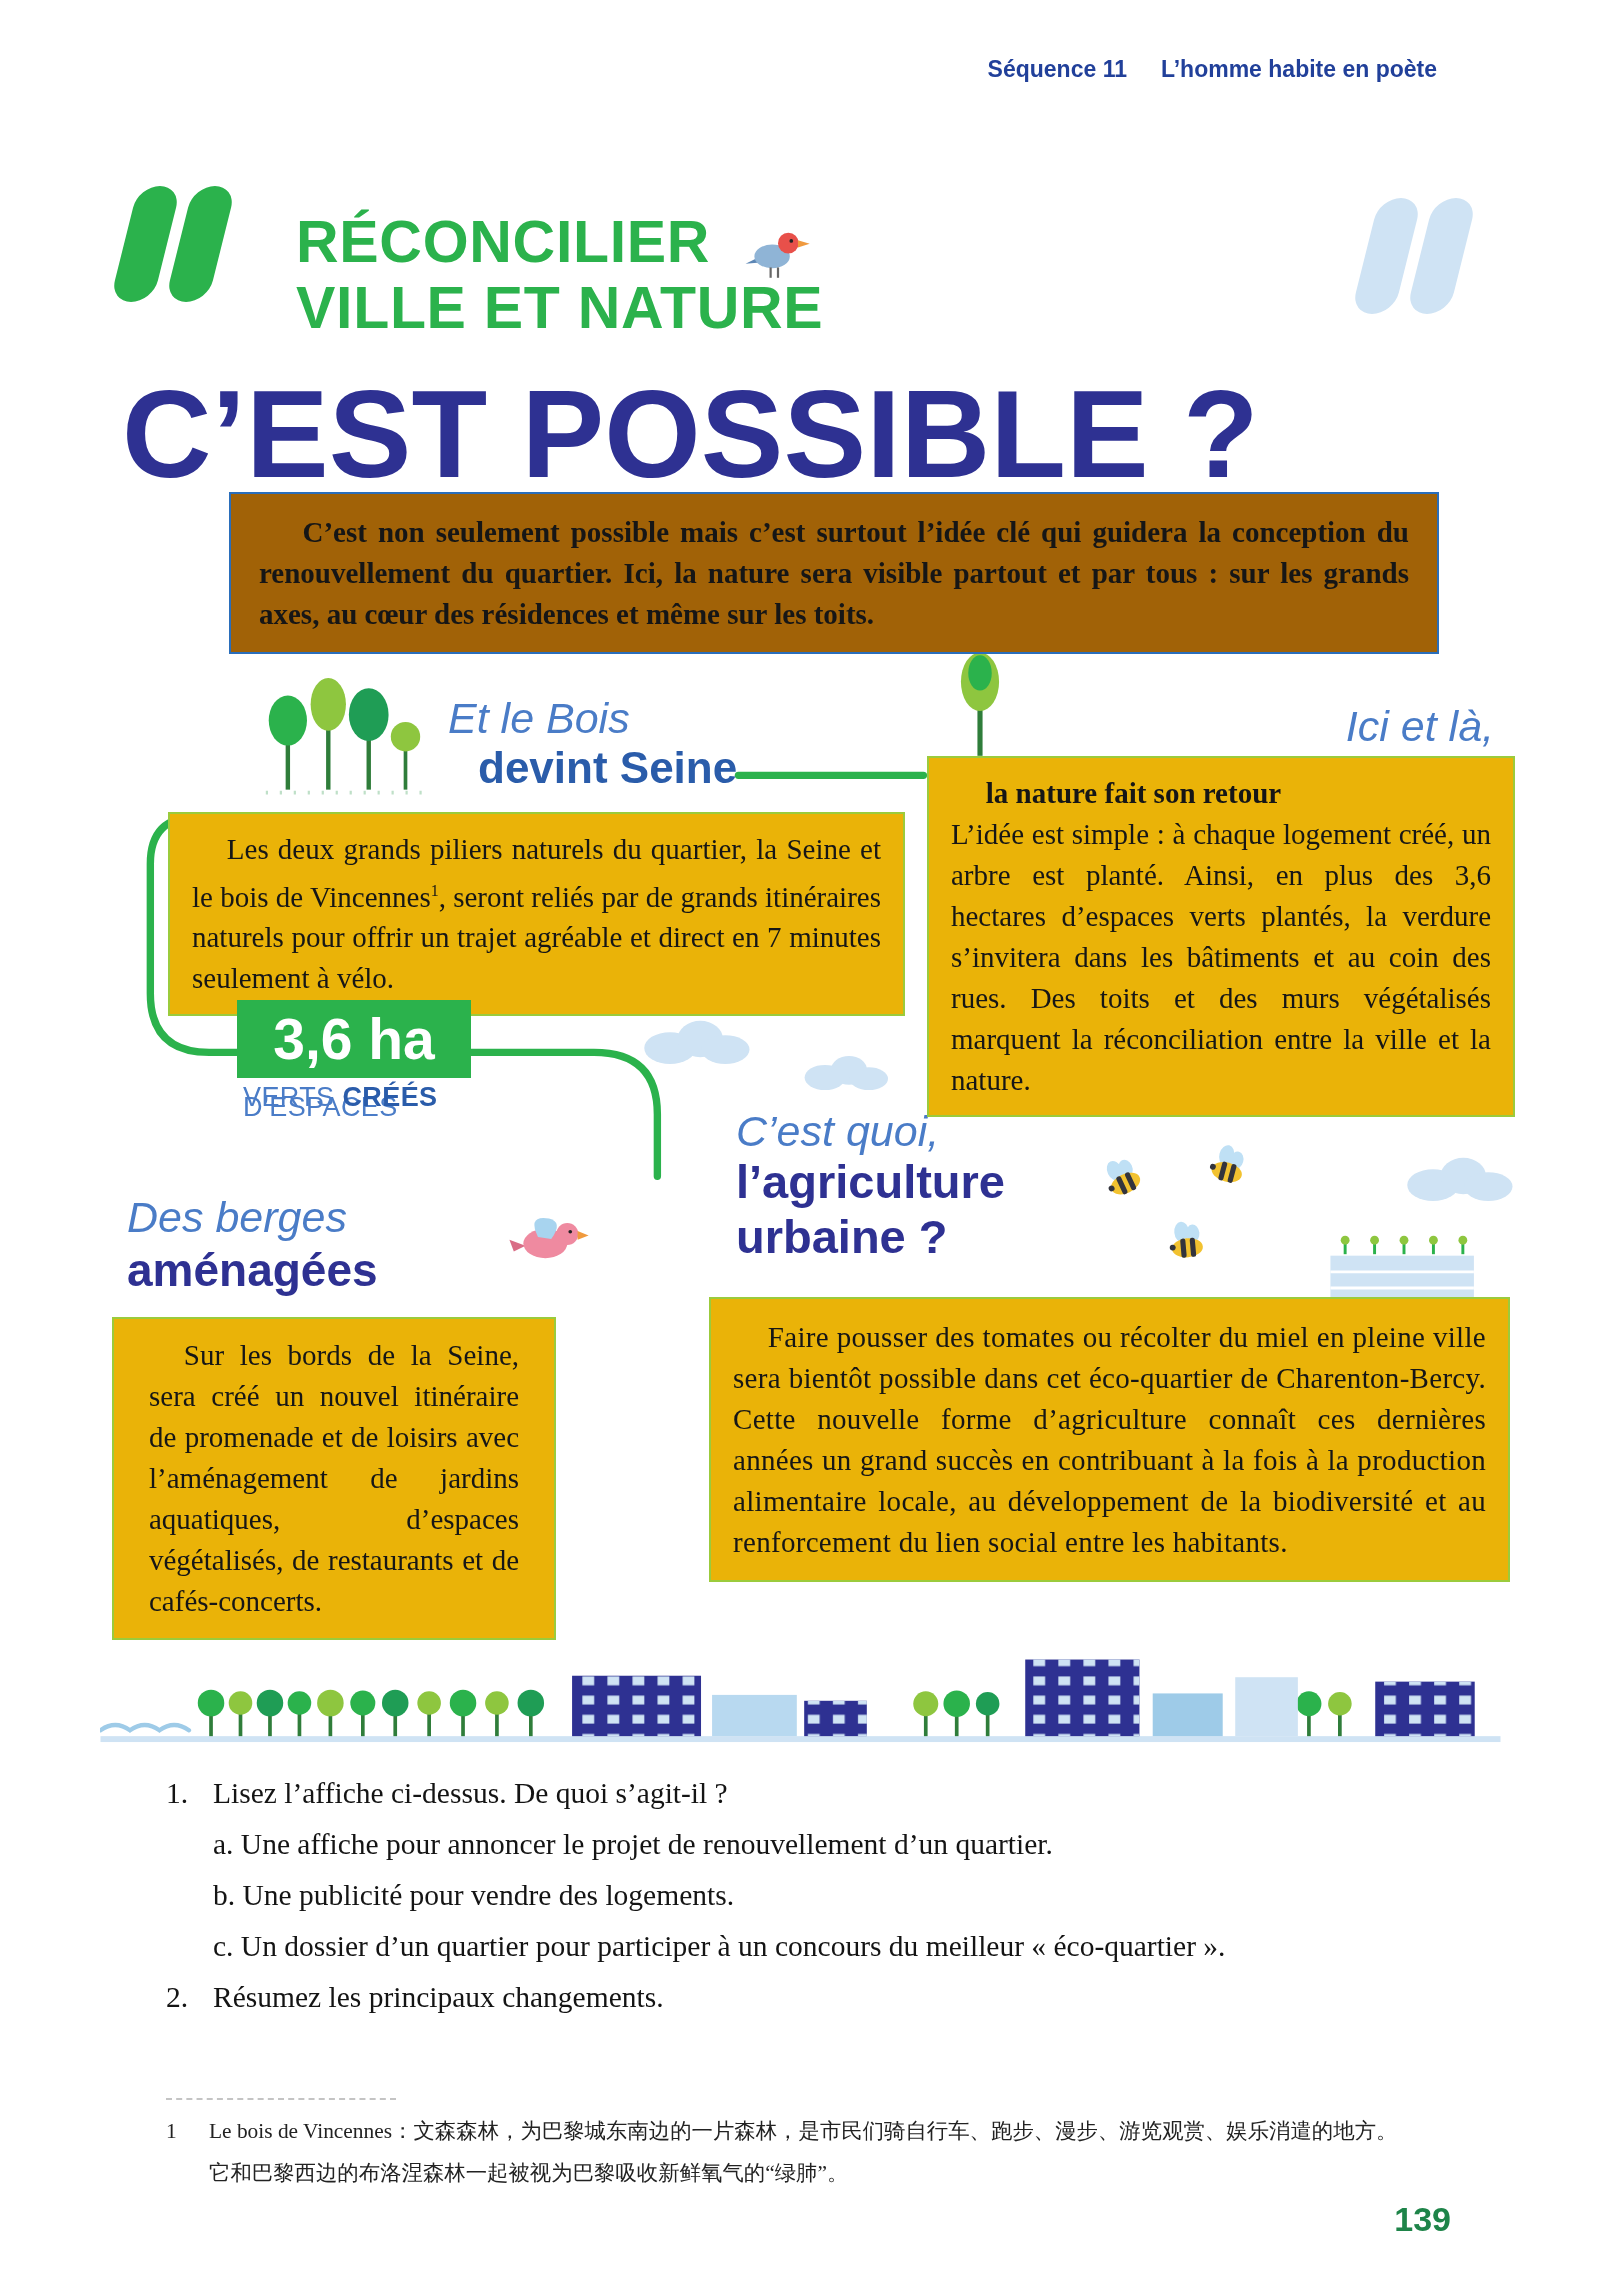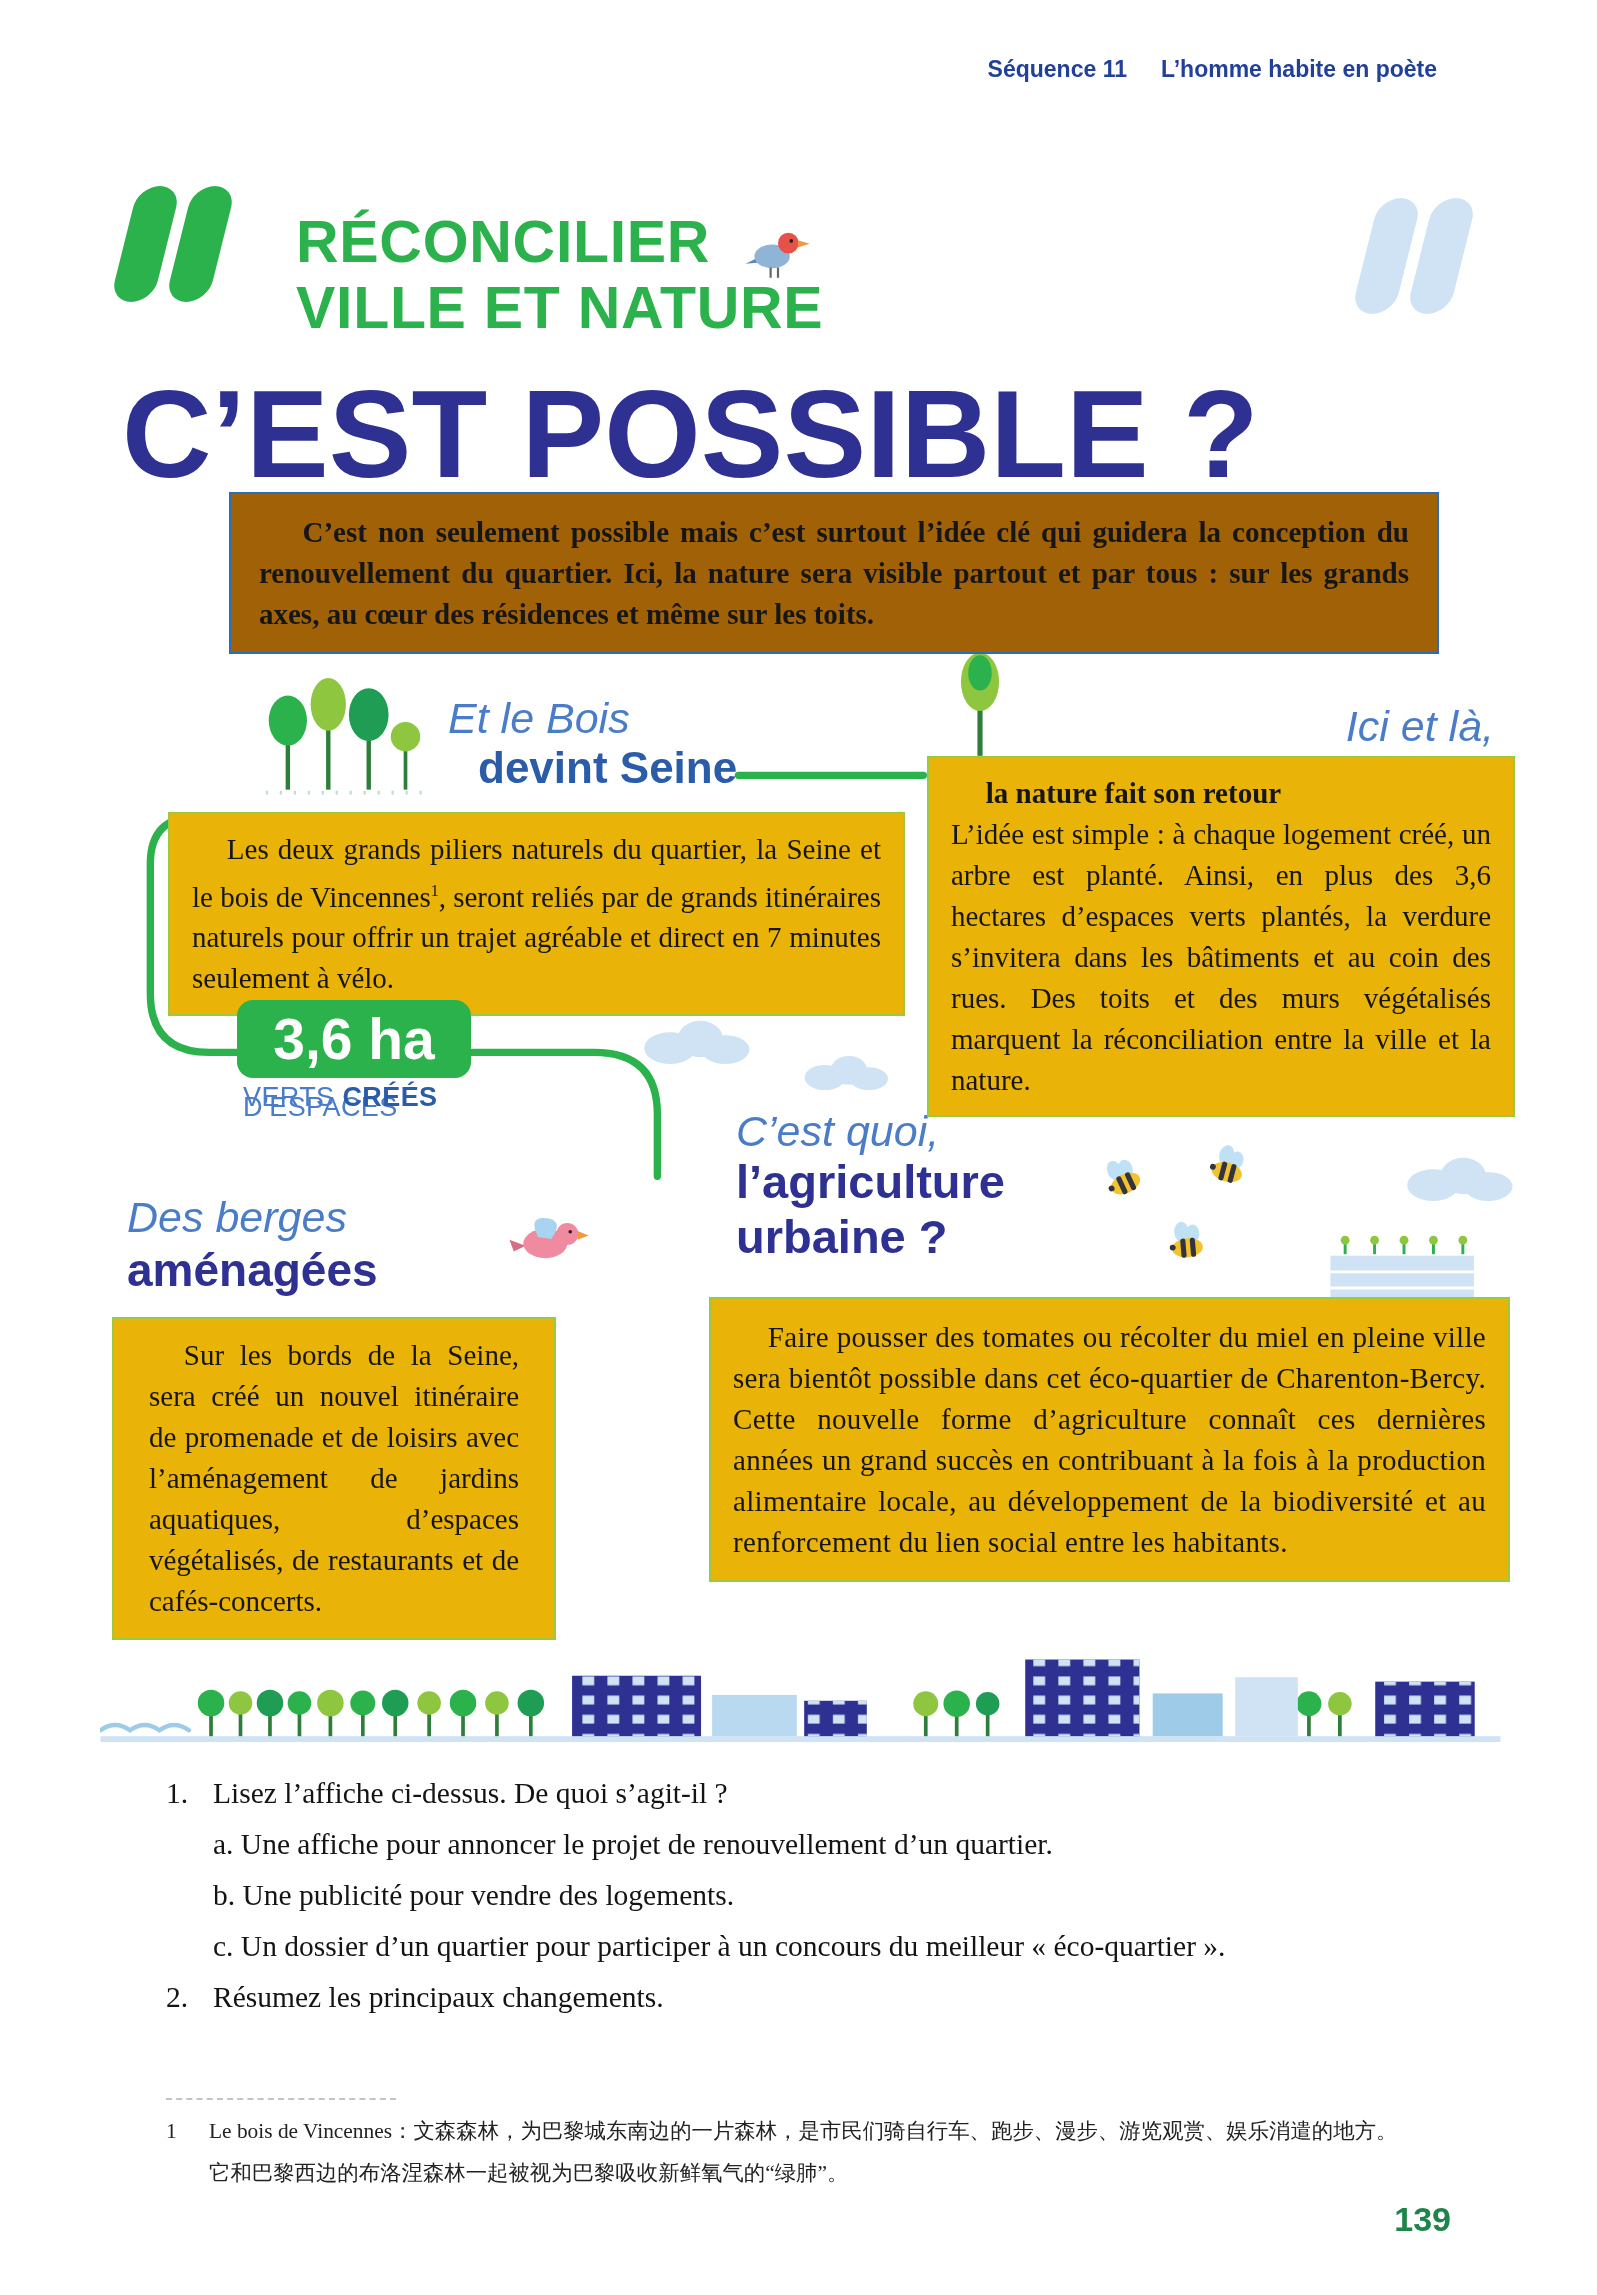--- a/index.html
+++ b/index.html
@@ -51,21 +51,21 @@
   .h-ici { right:103px; top:702px; }
   .h-berges-light { left:127px; top:1193px; }
   .h-berges-bold  { left:127px; top:1243px; color:#2e3192; font-size:46px; }
   .h-agri-light { left:736px; top:1107px; }
   .h-agri-bold1 { left:736px; top:1154px; color:#2e3192; font-size:47px; }
   .h-agri-bold2 { left:736px; top:1209px; color:#2e3192; font-size:47px; }
 
   
   .stat { position:absolute; left:237px; top:1000px; width:234px; height:78px; background:#2bb24c; color:#fff;
           display:flex; align-items:center; justify-content:center; z-index:3;
-          font-family:"Liberation Sans","DejaVu Sans",sans-serif; font-weight:800; font-size:57px;border-radius:16px; }
+          font-family:"Liberation Sans","DejaVu Sans",sans-serif; font-weight:800; font-size:57px; }
   .stat-label { position:absolute; white-space:nowrap; color:#4a7cc7; letter-spacing:0.4px;
                 font-family:"Liberation Sans","DejaVu Sans",sans-serif; font-weight:500; font-size:27px; }
   .stat-label b { color:#2a5caa; font-weight:700; }
   .l1 { left:243px; top:1092px; }
   .l2 { left:243px; top:1082px; }
 
   
   .route { position:absolute; left:0; top:0; z-index:1; pointer-events:none; }
   .deco { position:absolute; z-index:1; }
 

